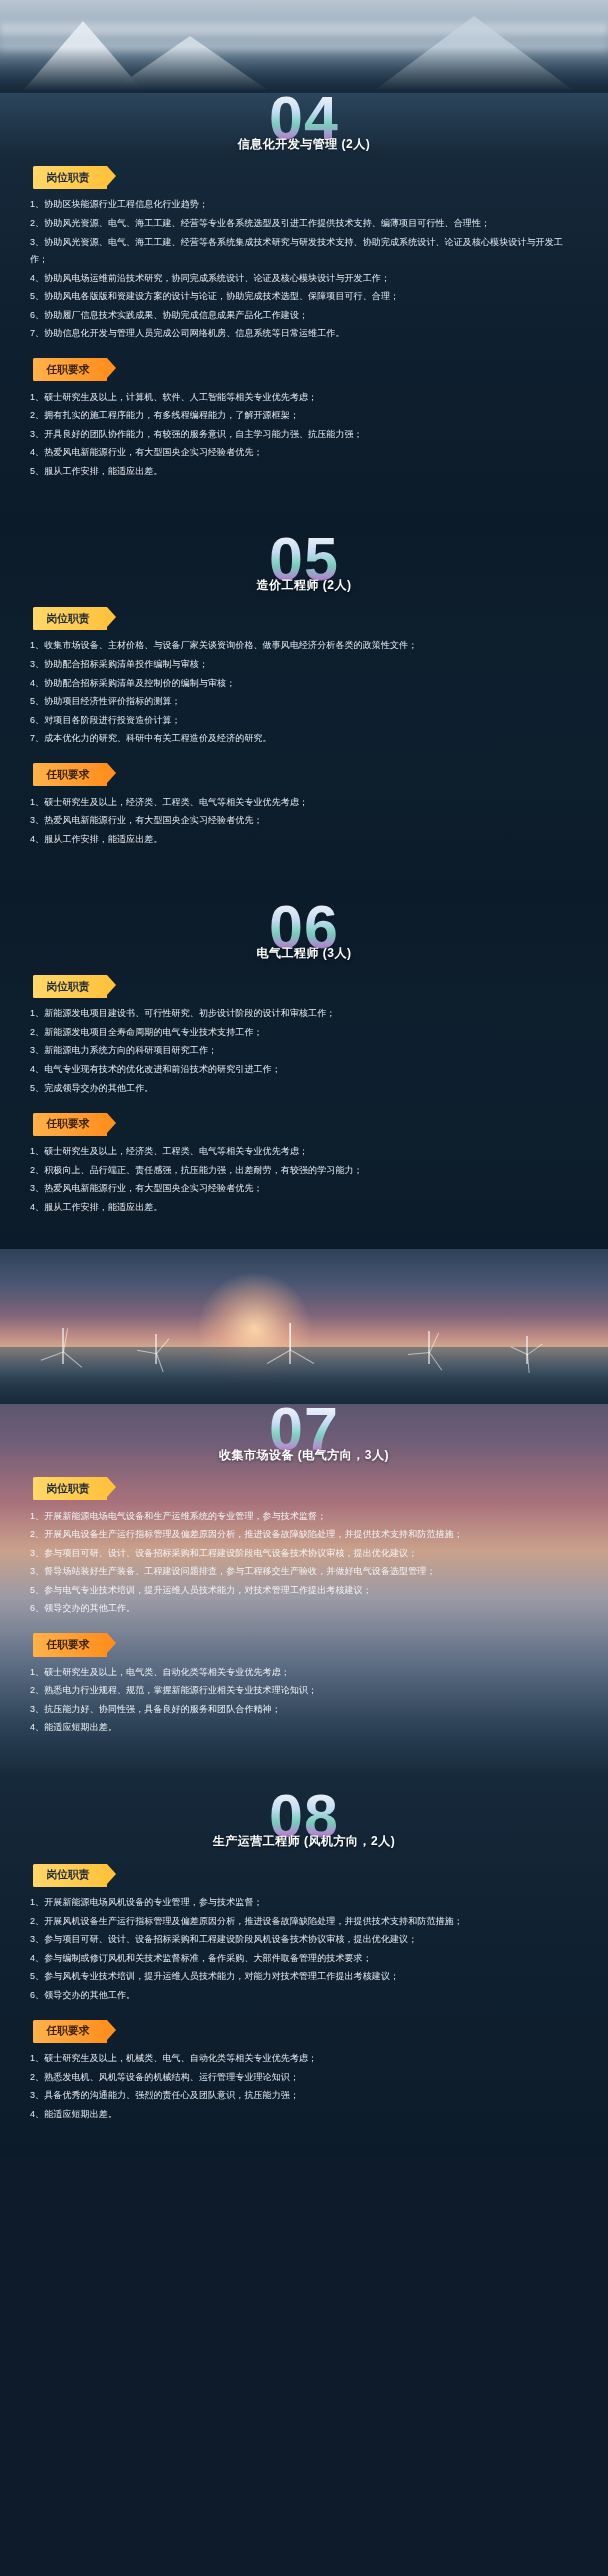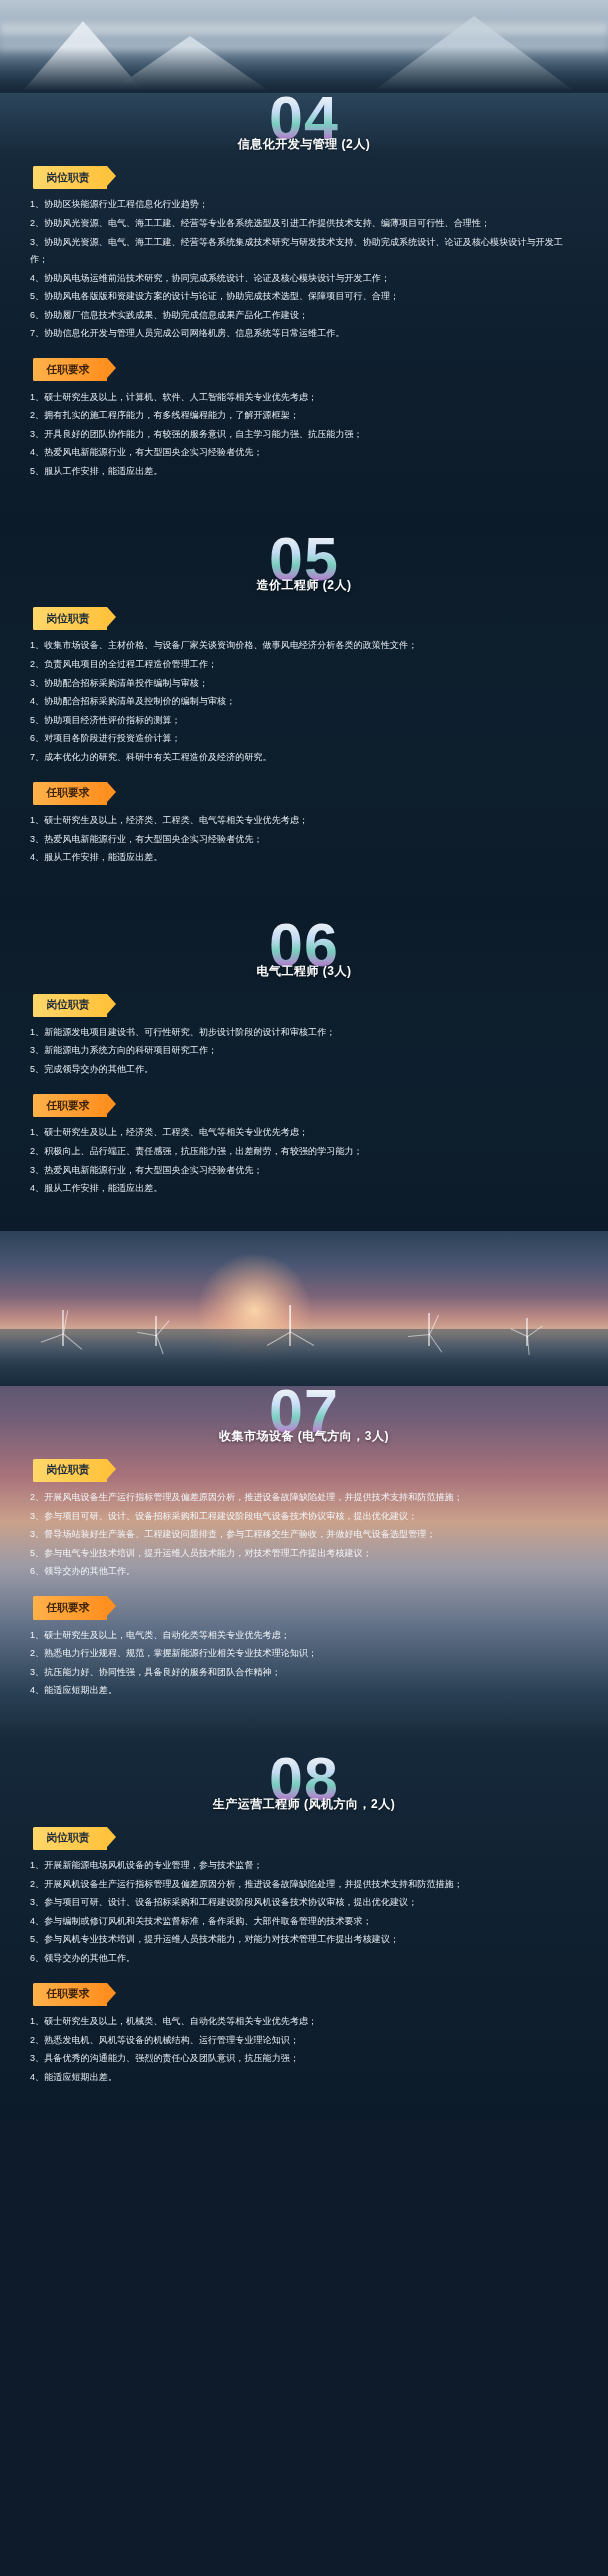--- a/index.html
+++ b/index.html
@@ -225,21 +225,20 @@
   <section class="sec sec-2">
     <div class="spacer-24"></div>
     <div class="bignum">05</div>
     <div class="sec-title">造价工程师 (2人)</div>
 
     <div class="ribbon-wrap">
       <div class="ribbon">岗位职责</div>
     </div>
     <div class="block">
       <p>1、收集市场设备、主材价格、与设备厂家关谈资询价格、做事风电经济分析各类的政策性文件；</p>
-      <p>2、负责风电项目的全过程工程造价管理工作；</p>
       <p>3、协助配合招标采购清单投作编制与审核；</p>
       <p>4、协助配合招标采购清单及控制价的编制与审核；</p>
       <p>5、协助项目经济性评价指标的测算；</p>
       <p>6、对项目各阶段进行投资造价计算；</p>
       <p>7、成本优化力的研究、科研中有关工程造价及经济的研究。</p>
     </div>
 
     <div class="ribbon-wrap">
       <div class="ribbon orange">任职要求</div>
     </div>
@@ -254,21 +253,23 @@
   <section class="sec sec-3">
     <div class="spacer-24"></div>
     <div class="bignum">06</div>
     <div class="sec-title">电气工程师 (3人)</div>
 
     <div class="ribbon-wrap">
       <div class="ribbon">岗位职责</div>
     </div>
     <div class="block">
       <p>1、新能源发电项目建设书、可行性研究、初步设计阶段的设计和审核工作；</p>
+      <p>2、新能源发电项目全寿命周期的电气专业技术支持工作；</p>
       <p>3、新能源电力系统方向的科研项目研究工作；</p>
+      <p>4、电气专业现有技术的优化改进和前沿技术的研究引进工作；</p>
       <p>5、完成领导交办的其他工作。</p>
     </div>
 
     <div class="ribbon-wrap">
       <div class="ribbon orange">任职要求</div>
     </div>
     <div class="block">
       <p>1、硕士研究生及以上，经济类、工程类、电气等相关专业优先考虑；</p>
       <p>2、积极向上、品行端正、责任感强，抗压能力强，出差耐劳，有较强的学习能力；</p>
       <p>3、热爱风电新能源行业，有大型国央企实习经验者优先；</p>
@@ -324,20 +325,21 @@
       </div>
     </div>
 
     <div class="bignum">07</div>
     <div class="sec-title">收集市场设备 (电气方向，3人)</div>
 
     <div class="ribbon-wrap">
       <div class="ribbon">岗位职责</div>
     </div>
     <div class="block">
+      <p>1、开展新能源电场电气设备和生产运维系统的专业管理，参与技术监督；</p>
       <p>2、开展风电设备生产运行指标管理及偏差原因分析，推进设备故障缺陷处理，并提供技术支持和防范措施；</p>
       <p>3、参与项目可研、设计、设备招标采购和工程建设阶段电气设备技术协议审核，提出优化建议；</p>
       <p>3、督导场站装好生产装备、工程建设问题排查，参与工程移交生产验收，并做好电气设备选型管理；</p>
       <p>5、参与电气专业技术培训，提升运维人员技术能力，对技术管理工作提出考核建议；</p>
       <p>6、领导交办的其他工作。</p>
     </div>
 
     <div class="ribbon-wrap">
       <div class="ribbon orange">任职要求</div>
     </div>

